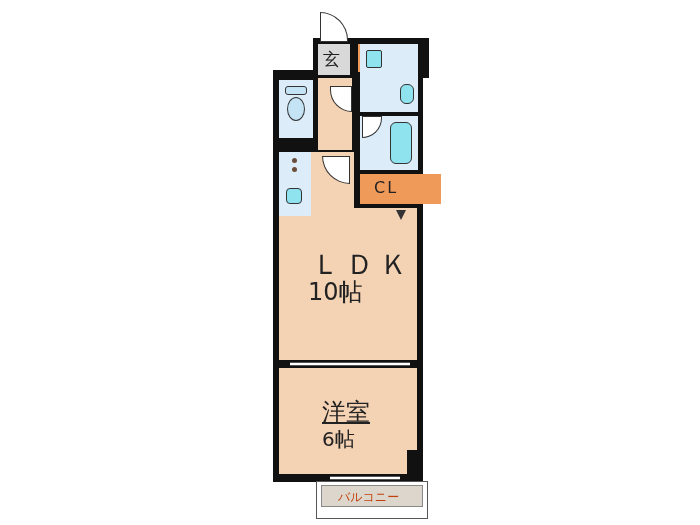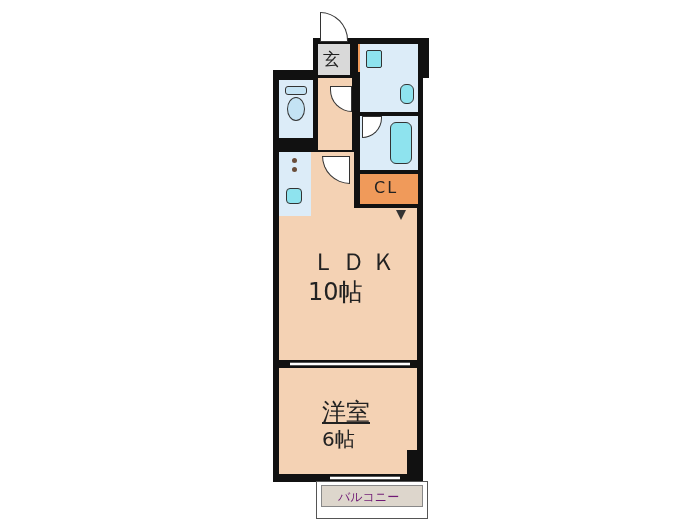--- a/index.html
+++ b/index.html
@@ -42,42 +42,42 @@
 <div class="abs wet" style="left:360px;top:44px;width:58px;height:68px;">
   <div class="abs fixin" style="left:6px;top:6px;width:16px;height:18px;border-radius:2px;"></div>
   <div class="abs fixin" style="left:40px;top:40px;width:14px;height:20px;border-radius:6px;"></div>
 </div>
 
 <div class="abs wet" style="left:360px;top:116px;width:58px;height:54px;">
   <div class="abs door" style="left:2px;top:0;width:20px;height:22px;border-radius:0 0 20px 0;"></div>
   <div class="abs fixin" style="left:30px;top:6px;width:22px;height:42px;border-radius:6px;"></div>
 </div>
 
-<div class="abs cl" style="left:360px;top:174px;width:58px;height:30px;">
+<div class="abs cl" style="left:360px;top:174px;width:81px;height:30px;">
   <span class="abs label" style="left:14px;top:4px;font-size:16px;letter-spacing:2px;">CL</span>
 </div>
 
 <div class="abs wet" style="left:279px;top:152px;width:32px;height:64px;">
   <div class="abs" style="left:13px;top:6px;width:5px;height:5px;border-radius:50%;background:#6a4d3a;"></div>
   <div class="abs" style="left:13px;top:15px;width:5px;height:5px;border-radius:50%;background:#6a4d3a;"></div>
   <div class="abs fixin" style="left:7px;top:36px;width:16px;height:16px;"></div>
 </div>
 
 <div class="abs floor" style="left:279px;top:152px;width:138px;height:208px;clip-path:polygon(32px 0,75px 0,75px 56px,138px 56px,138px 208px,0 208px,0 64px,32px 64px);"></div>
 <div class="abs door" style="left:322px;top:156px;width:28px;height:28px;border-radius:0 0 0 28px;"></div>
 <div class="abs" style="left:396px;top:210px;width:0;height:0;border-left:5px solid transparent;border-right:5px solid transparent;border-top:10px solid #333;"></div>
-<span class="abs label" style="left:312px;top:246px;font-size:24px;letter-spacing:6px;">ＬＤＫ</span>
+<span class="abs label" style="left:312px;top:246px;font-size:28px;letter-spacing:6px;">ＬＤＫ</span>
 <span class="abs label" style="left:308px;top:276px;font-size:24px;">10帖</span>
 
 <div class="abs win" style="left:290px;top:362px;width:120px;height:4px;"></div>
 
 <div class="abs floor" style="left:279px;top:368px;width:138px;height:106px;"></div>
 <div class="abs wall" style="left:407px;top:450px;width:12px;height:26px;"></div>
 <span class="abs label" style="left:322px;top:396px;font-size:24px;text-decoration:underline;">洋室</span>
 <span class="abs label" style="left:322px;top:426px;font-size:20px;">6帖</span>
 
 <div class="abs win" style="left:330px;top:476px;width:70px;height:4px;"></div>
 
 <div class="abs" style="left:316px;top:481px;width:112px;height:38px;border:1.5px solid #555;background:#fff;">
   <div class="abs" style="left:4px;top:3px;width:102px;height:22px;background:#ddd6cc;border:1px solid #888;">
-    <span class="abs label" style="left:16px;top:3px;font-size:12px;color:#701a75;">バルコニー</span>
+    <span class="abs label" style="left:16px;top:3px;font-size:12px;color:#c2410c;">バルコニー</span>
   </div>
 </div>
 
 </body></html>

